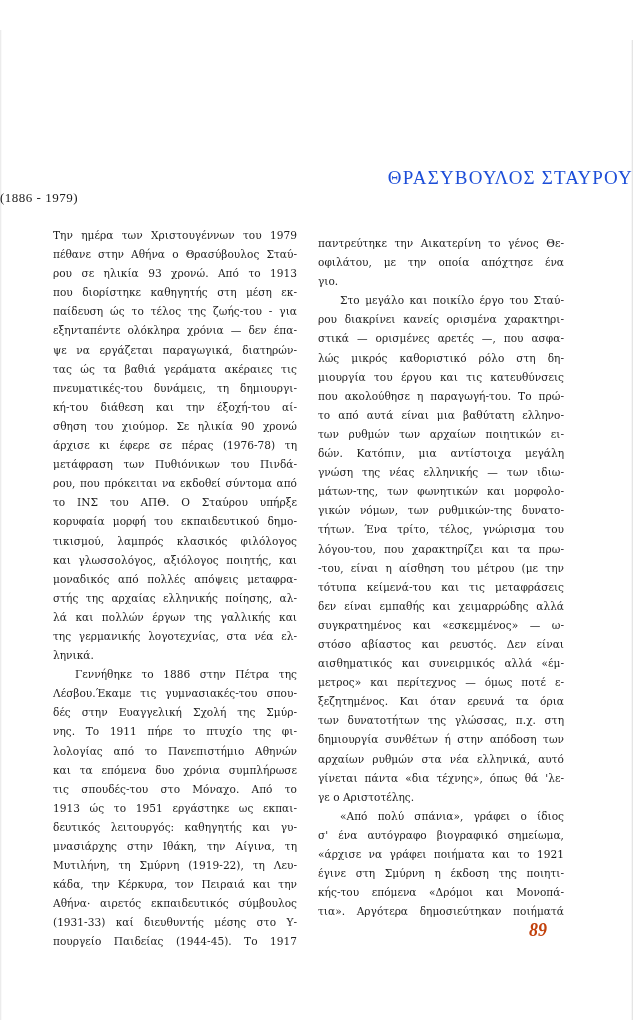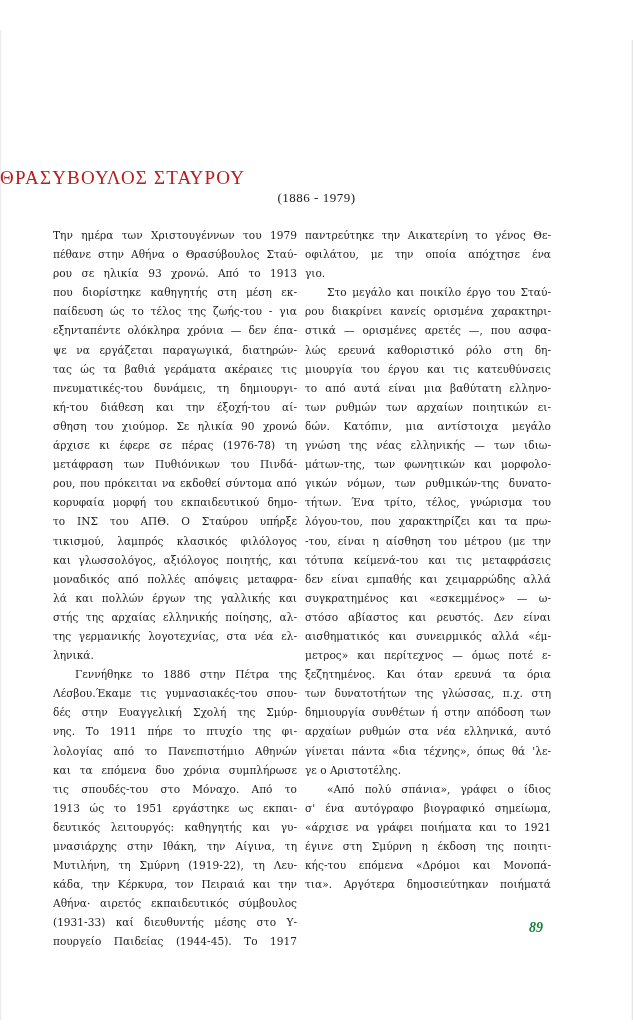--- a/index.html
+++ b/index.html
@@ -25,48 +25,47 @@
       position: absolute;
       right: 0; top: 40px;
       width: 2px; height: 980px;
       background: linear-gradient(to left, #dcdcdc, #ffffff);
     }
     .title {
       position: absolute;
       top: 167px;
       left: 0;
       width: 633px;
-      text-align: left;
+      text-align: right;
       font-family: "Liberation Serif", serif;
       font-size: 19px;
       letter-spacing: 1.2px;
-      color: #b91c1c;
+      color: #1d4ed8;
     }
     .dates {
       position: absolute;
       top: 190px;
       left: 0;
       width: 633px;
-      text-align: center;
       font-family: "Liberation Serif", serif;
       font-size: 13px;
       letter-spacing: 0.5px;
       color: #1a1a1a;
     }
     .column {
       position: absolute;
       top: 226px;
       width: 244px;
       font-family: "DejaVu Serif", serif;
       font-size: 10.6px;
       line-height: 19.1px;
       color: #1c1c1c;
     }
     .col-left { left: 53px; }
-    .col-right { left: 305px; width: 246px; }
+    .col-right { left: 318px; width: 246px; margin-top: 8px; }
     .line {
       display: block;
       white-space: nowrap;
       text-align: justify;
       text-align-last: justify;
       height: 19.1px;
       overflow: visible;
     }
     .line.last {
       text-align-last: left;
@@ -74,22 +73,22 @@
     .line.indent {
       padding-left: 22px;
     }
     .page-number {
       position: absolute;
       top: 920px;
       left: 529px;
       font-family: "Liberation Serif", serif;
       font-style: italic;
       font-weight: bold;
-      font-size: 14px;
-      color: #15803d;
+      font-size: 18px;
+      color: #c2410c;
     }
   </style>
 </head>
 <body>
 
 <div class="page-edge-left"></div>
 <div class="page-edge-right"></div>
 
 <div class="title">ΘΡΑΣΥΒΟΥΛΟΣ ΣΤΑΥΡΟΥ</div>
 <div class="dates">(1886 - 1979)</div>
@@ -102,27 +101,27 @@
     <span class="line">παίδευση ώς το τέλος της ζωής-του - για</span>
     <span class="line">εξηνταπέντε ολόκληρα χρόνια — δεν έπα-</span>
     <span class="line">ψε να εργάζεται παραγωγικά, διατηρών-</span>
     <span class="line">τας ώς τα βαθιά γεράματα ακέραιες τις</span>
     <span class="line">πνευματικές-του δυνάμεις, τη δημιουργι-</span>
     <span class="line">κή-του διάθεση και την έξοχή-του αί-</span>
     <span class="line">σθηση του χιούμορ. Σε ηλικία 90 χρονώ</span>
     <span class="line">άρχισε κι έφερε σε πέρας (1976-78) τη</span>
     <span class="line">μετάφραση των Πυθιόνικων του Πινδά-</span>
     <span class="line">ρου, που πρόκειται να εκδοθεί σύντομα από</span>
+    <span class="line">το ΙΝΣ του ΑΠΘ. Ο Σταύρου υπήρξε</span>
     <span class="line">κορυφαία μορφή του εκπαιδευτικού δημο-</span>
-    <span class="line">το ΙΝΣ του ΑΠΘ. Ο Σταύρου υπήρξε</span>
     <span class="line">τικισμού, λαμπρός κλασικός φιλόλογος</span>
     <span class="line">και γλωσσολόγος, αξιόλογος ποιητής, και</span>
     <span class="line">μοναδικός από πολλές απόψεις μεταφρα-</span>
+    <span class="line">στής της αρχαίας ελληνικής ποίησης, αλ-</span>
     <span class="line">λά και πολλών έργων της γαλλικής και</span>
-    <span class="line">στής της αρχαίας ελληνικής ποίησης, αλ-</span>
     <span class="line">της γερμανικής λογοτεχνίας, στα νέα ελ-</span>
     <span class="line last">ληνικά.</span>
     <span class="line indent">Γεννήθηκε το 1886 στην Πέτρα της</span>
     <span class="line">Λέσβου.Έκαμε τις γυμνασιακές-του σπου-</span>
     <span class="line">δές στην Ευαγγελική Σχολή της Σμύρ-</span>
     <span class="line">νης. Το 1911 πήρε το πτυχίο της φι-</span>
     <span class="line">λολογίας από το Πανεπιστήμιο Αθηνών</span>
     <span class="line">και τα επόμενα δυο χρόνια συμπλήρωσε</span>
     <span class="line">τις σπουδές-του στο Μόναχο. Από το</span>
     <span class="line">1913 ώς το 1951 εργάστηκε ως εκπαι-</span>
@@ -134,25 +133,26 @@
     <span class="line">(1931-33) καί διευθυντής μέσης στο Υ-</span>
     <span class="line">πουργείο Παιδείας (1944-45). Το 1917</span>
   </div>
 <div class="column col-right" id="col-right">
     <span class="line">παντρεύτηκε την Αικατερίνη το γένος Θε-</span>
     <span class="line">οφιλάτου, με την οποία απόχτησε ένα</span>
     <span class="line last">γιο.</span>
     <span class="line indent">Στο μεγάλο και ποικίλο έργο του Σταύ-</span>
     <span class="line">ρου διακρίνει κανείς ορισμένα χαρακτηρι-</span>
     <span class="line">στικά — ορισμένες αρετές —, που ασφα-</span>
-    <span class="line">λώς ερευνά καθοριστικό ρόλο στη δη-</span>
+    <span class="line">λώς μικρός καθοριστικό ρόλο στη δη-</span>
     <span class="line">μιουργία του έργου και τις κατευθύνσεις</span>
+    <span class="line">που ακολούθησε η παραγωγή-του. Το πρώ-</span>
     <span class="line">το από αυτά είναι μια βαθύτατη ελληνο-</span>
     <span class="line">των ρυθμών των αρχαίων ποιητικών ει-</span>
-    <span class="line">δών. Κατόπιν, μια αντίστοιχα μεγάλο</span>
+    <span class="line">δών. Κατόπιν, μια αντίστοιχα μεγάλη</span>
     <span class="line">γνώση της νέας ελληνικής — των ιδιω-</span>
     <span class="line">μάτων-της, των φωνητικών και μορφολο-</span>
     <span class="line">γικών νόμων, των ρυθμικών-της δυνατο-</span>
     <span class="line">τήτων. Ένα τρίτο, τέλος, γνώρισμα του</span>
     <span class="line">λόγου-του, που χαρακτηρίζει και τα πρω-</span>
     <span class="line">-του, είναι η αίσθηση του μέτρου (με την</span>
     <span class="line">τότυπα κείμενά-του και τις μεταφράσεις</span>
     <span class="line">δεν είναι εμπαθής και χειμαρρώδης αλλά</span>
     <span class="line">συγκρατημένος και «εσκεμμένος» — ω-</span>
     <span class="line">στόσο αβίαστος και ρευστός. Δεν είναι</span>

